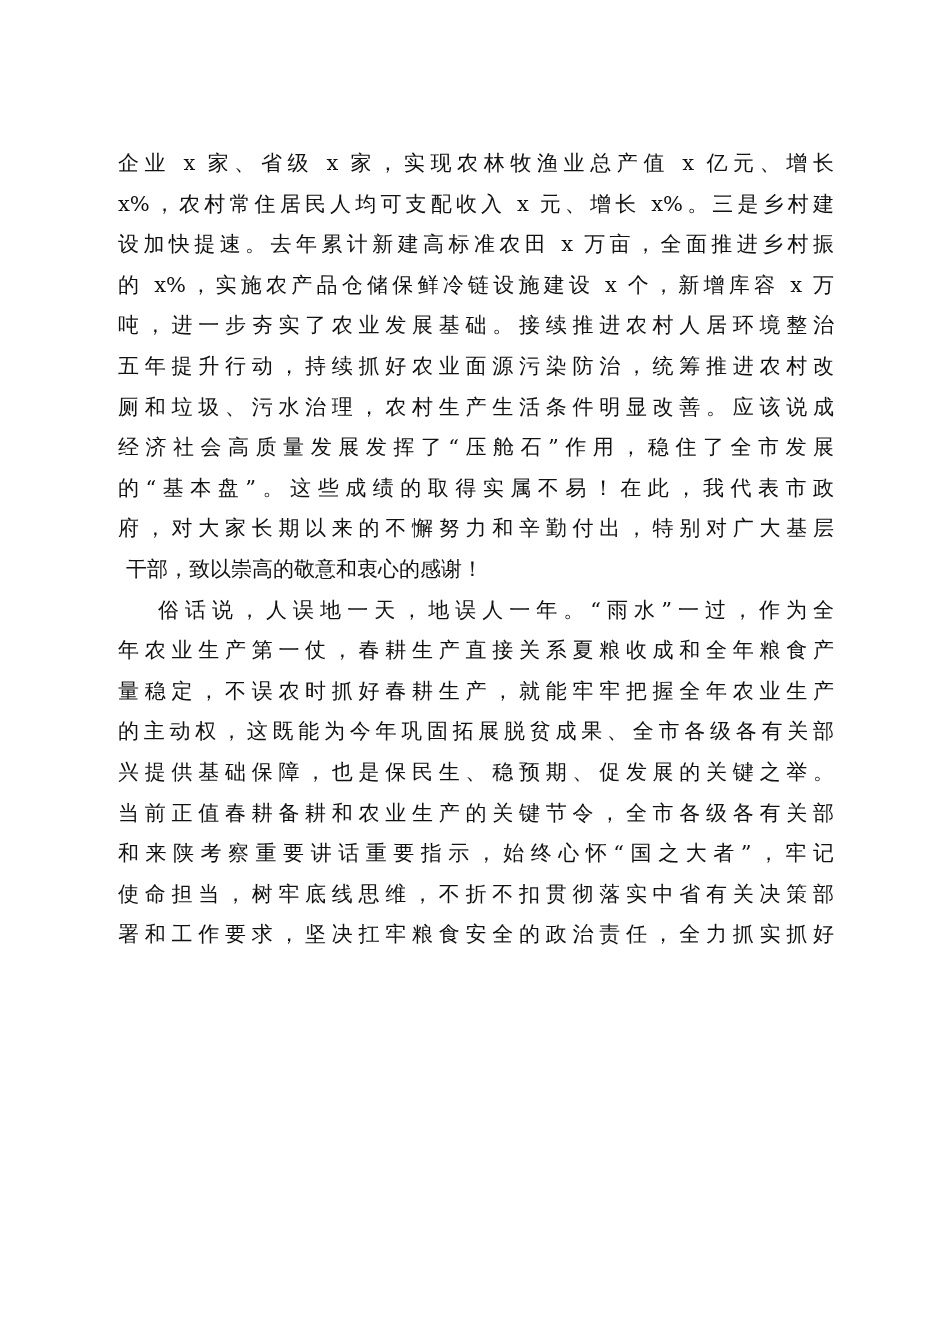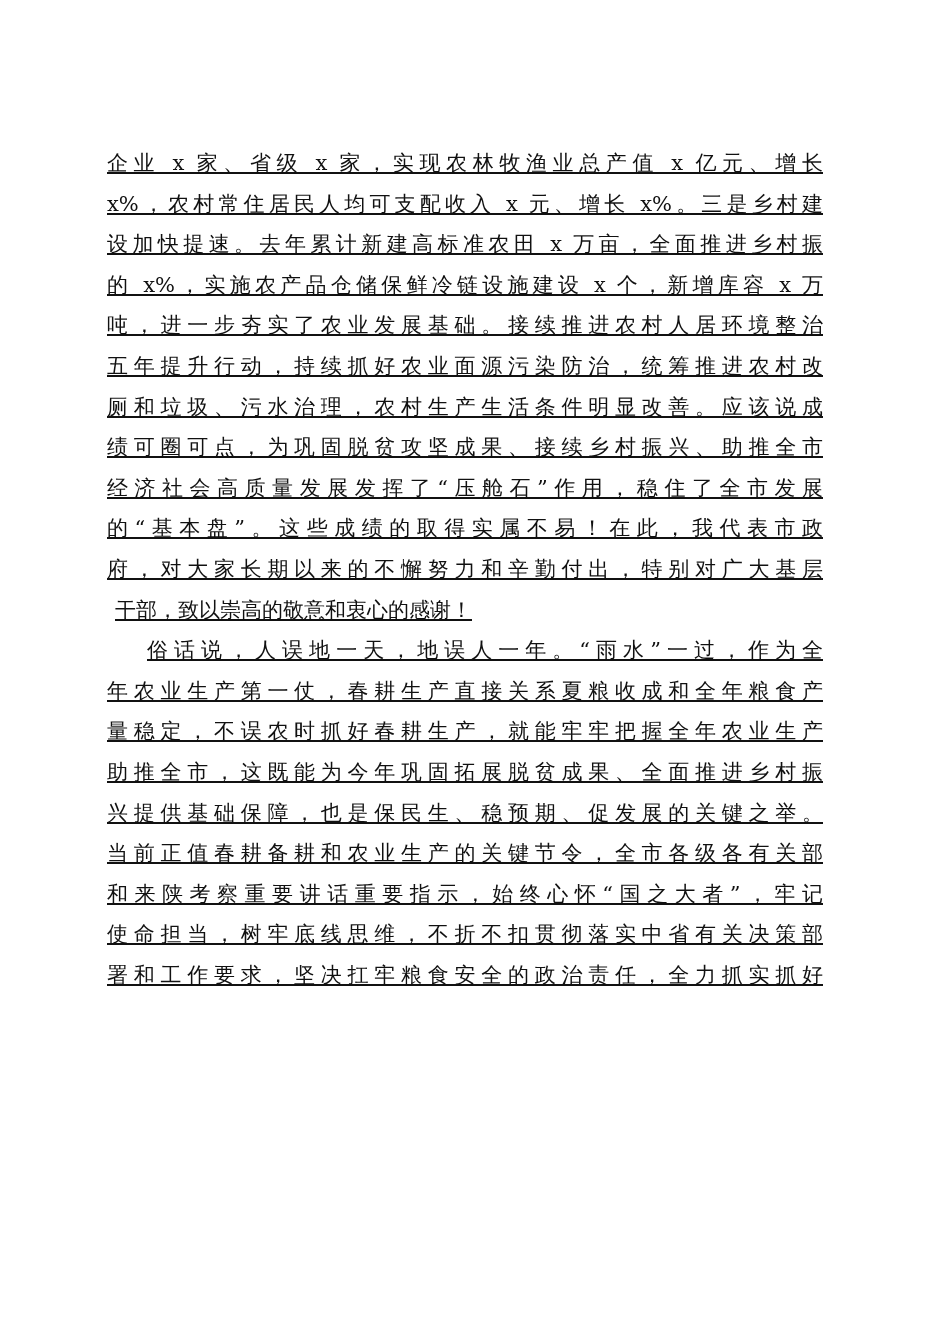--- a/index.html
+++ b/index.html
@@ -18,24 +18,23 @@
     .page {
       position: absolute;
       left: 0;
       top: 0;
       width: 950px;
       height: 1344px;
       background: #ffffff;
     }
     .text-block {
       position: absolute;
-      left: 107px;
+      left: 118px;
       top: 143px;
       width: 716px;
-      text-decoration: underline;
     }
     .line {
       height: 40.6px;
       line-height: 40.6px;
       font-size: 21px;
       white-space: nowrap;
       text-align: justify;
       text-align-last: justify;
       letter-spacing: 0;
     }
@@ -57,32 +56,31 @@
   <div class="text-block">
 
     <div>
       <div class="line"><span>企业 x 家、省级 x 家，实现农林牧渔业总产值 x 亿元、增长</span></div>
       <div class="line"><span>x%，农村常住居民人均可支配收入 x 元、增长 x%。三是乡村建</span></div>
       <div class="line"><span>设加快提速。去年累计新建高标准农田 x 万亩，全面推进乡村振</span></div>
       <div class="line"><span>的 x%，实施农产品仓储保鲜冷链设施建设 x 个，新增库容 x 万</span></div>
       <div class="line"><span>吨，进一步夯实了农业发展基础。接续推进农村人居环境整治</span></div>
       <div class="line"><span>五年提升行动，持续抓好农业面源污染防治，统筹推进农村改</span></div>
       <div class="line"><span>厕和垃圾、污水治理，农村生产生活条件明显改善。应该说成</span></div>
-      <div class="line"><span>绩可圈可点，为巩固脱贫攻坚成果、接续乡村振兴、助推全市</span></div>
       <div class="line"><span>经济社会高质量发展发挥了“压舱石”作用，稳住了全市发展</span></div>
       <div class="line"><span>的“基本盘”。这些成绩的取得实属不易！在此，我代表市政</span></div>
       <div class="line"><span>府，对大家长期以来的不懈努力和辛勤付出，特别对广大基层</span></div>
       <div class="line last"><span>干部，致以崇高的敬意和衷心的感谢！</span></div>
     </div>
 
     <div>
       <div class="line indent"><span>俗话说，人误地一天，地误人一年。“雨水”一过，作为全</span></div>
       <div class="line"><span>年农业生产第一仗，春耕生产直接关系夏粮收成和全年粮食产</span></div>
       <div class="line"><span>量稳定，不误农时抓好春耕生产，就能牢牢把握全年农业生产</span></div>
-      <div class="line"><span>助推全市，这既能为今年巩固拓展脱贫成果、全面推进乡村振</span></div>
+      <div class="line"><span>的主动权，这既能为今年巩固拓展脱贫成果、全市各级各有关部</span></div>
       <div class="line"><span>兴提供基础保障，也是保民生、稳预期、促发展的关键之举。</span></div>
       <div class="line"><span>当前正值春耕备耕和农业生产的关键节令，全市各级各有关部</span></div>
       <div class="line"><span>和来陕考察重要讲话重要指示，始终心怀“国之大者”，牢记</span></div>
       <div class="line"><span>使命担当，树牢底线思维，不折不扣贯彻落实中省有关决策部</span></div>
       <div class="line"><span>署和工作要求，坚决扛牢粮食安全的政治责任，全力抓实抓好</span></div>
     </div>
 
   </div>
 </div>
 

